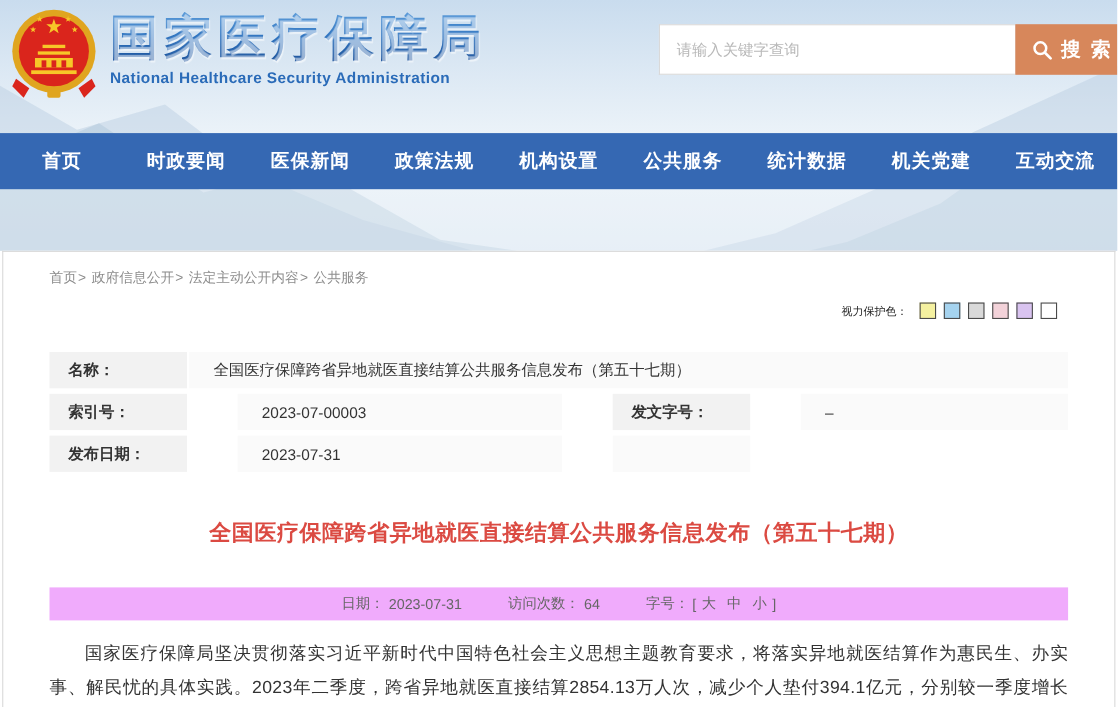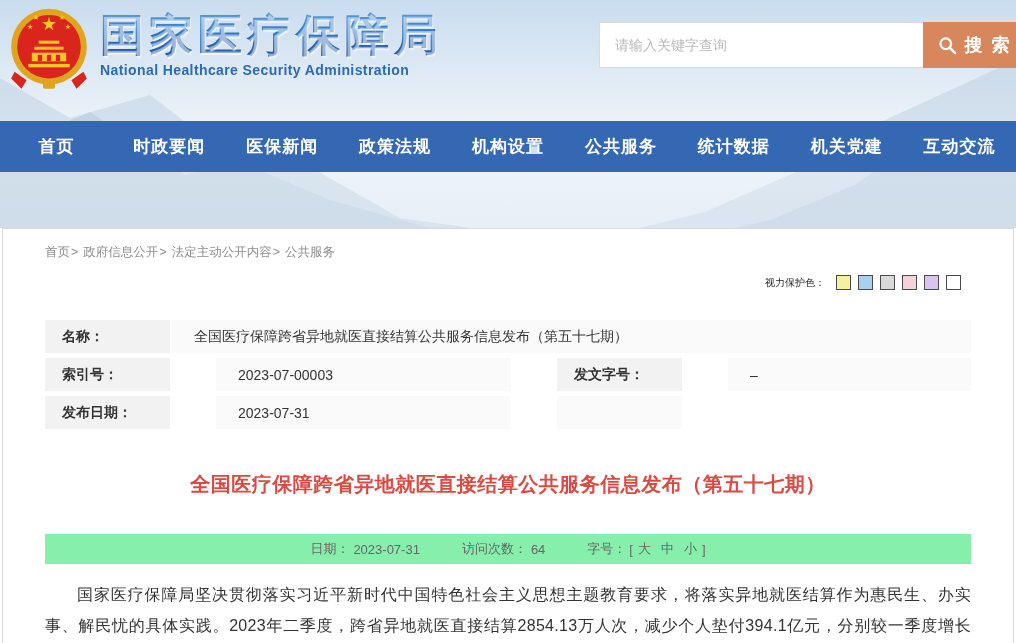--- a/index.html
+++ b/index.html
@@ -58,21 +58,21 @@
   .info-row { display:grid; column-gap:2px; height:33px; margin-bottom:5px; }
   .info-row.full { grid-template-columns:125px 1fr; }
   .info-row.split { grid-template-columns:125px 295px 125px 1fr;gap:46px; }
   .cell { display:flex; align-items:center; font-size:14px; color:#333; }
   .cell.label { background:#f2f2f2; padding-left:17px; font-weight:600; }
   .cell.value { background:#fafafa; padding-left:22px; }
 
   .article-title { margin-top:42px; text-align:center; font-size:20px; font-weight:bold;
     color:var(--article-red,#db4a42); letter-spacing:0.5px; }
 
-  .meta-bar { margin-top:36px; height:30px; background:#86efac; display:flex;
+  .meta-bar { margin-top:36px; height:30px; background:#f0abfc; display:flex;
     align-items:center; justify-content:center; font-size:13px; color:#666; }
   .meta-group { display:flex; align-items:center; }
   .meta-gap { margin-left:42px; }
   .meta-val { margin-left:4px; }
   .fs-link { margin:0 5px; cursor:pointer; }
   .bracket { margin-left:3px; }
 
   .article-body { margin-top:15px; font-size:16px; color:#333; line-height:31px;
     text-align:justify; text-indent:2em; letter-spacing:0.3px; }
 </style>

